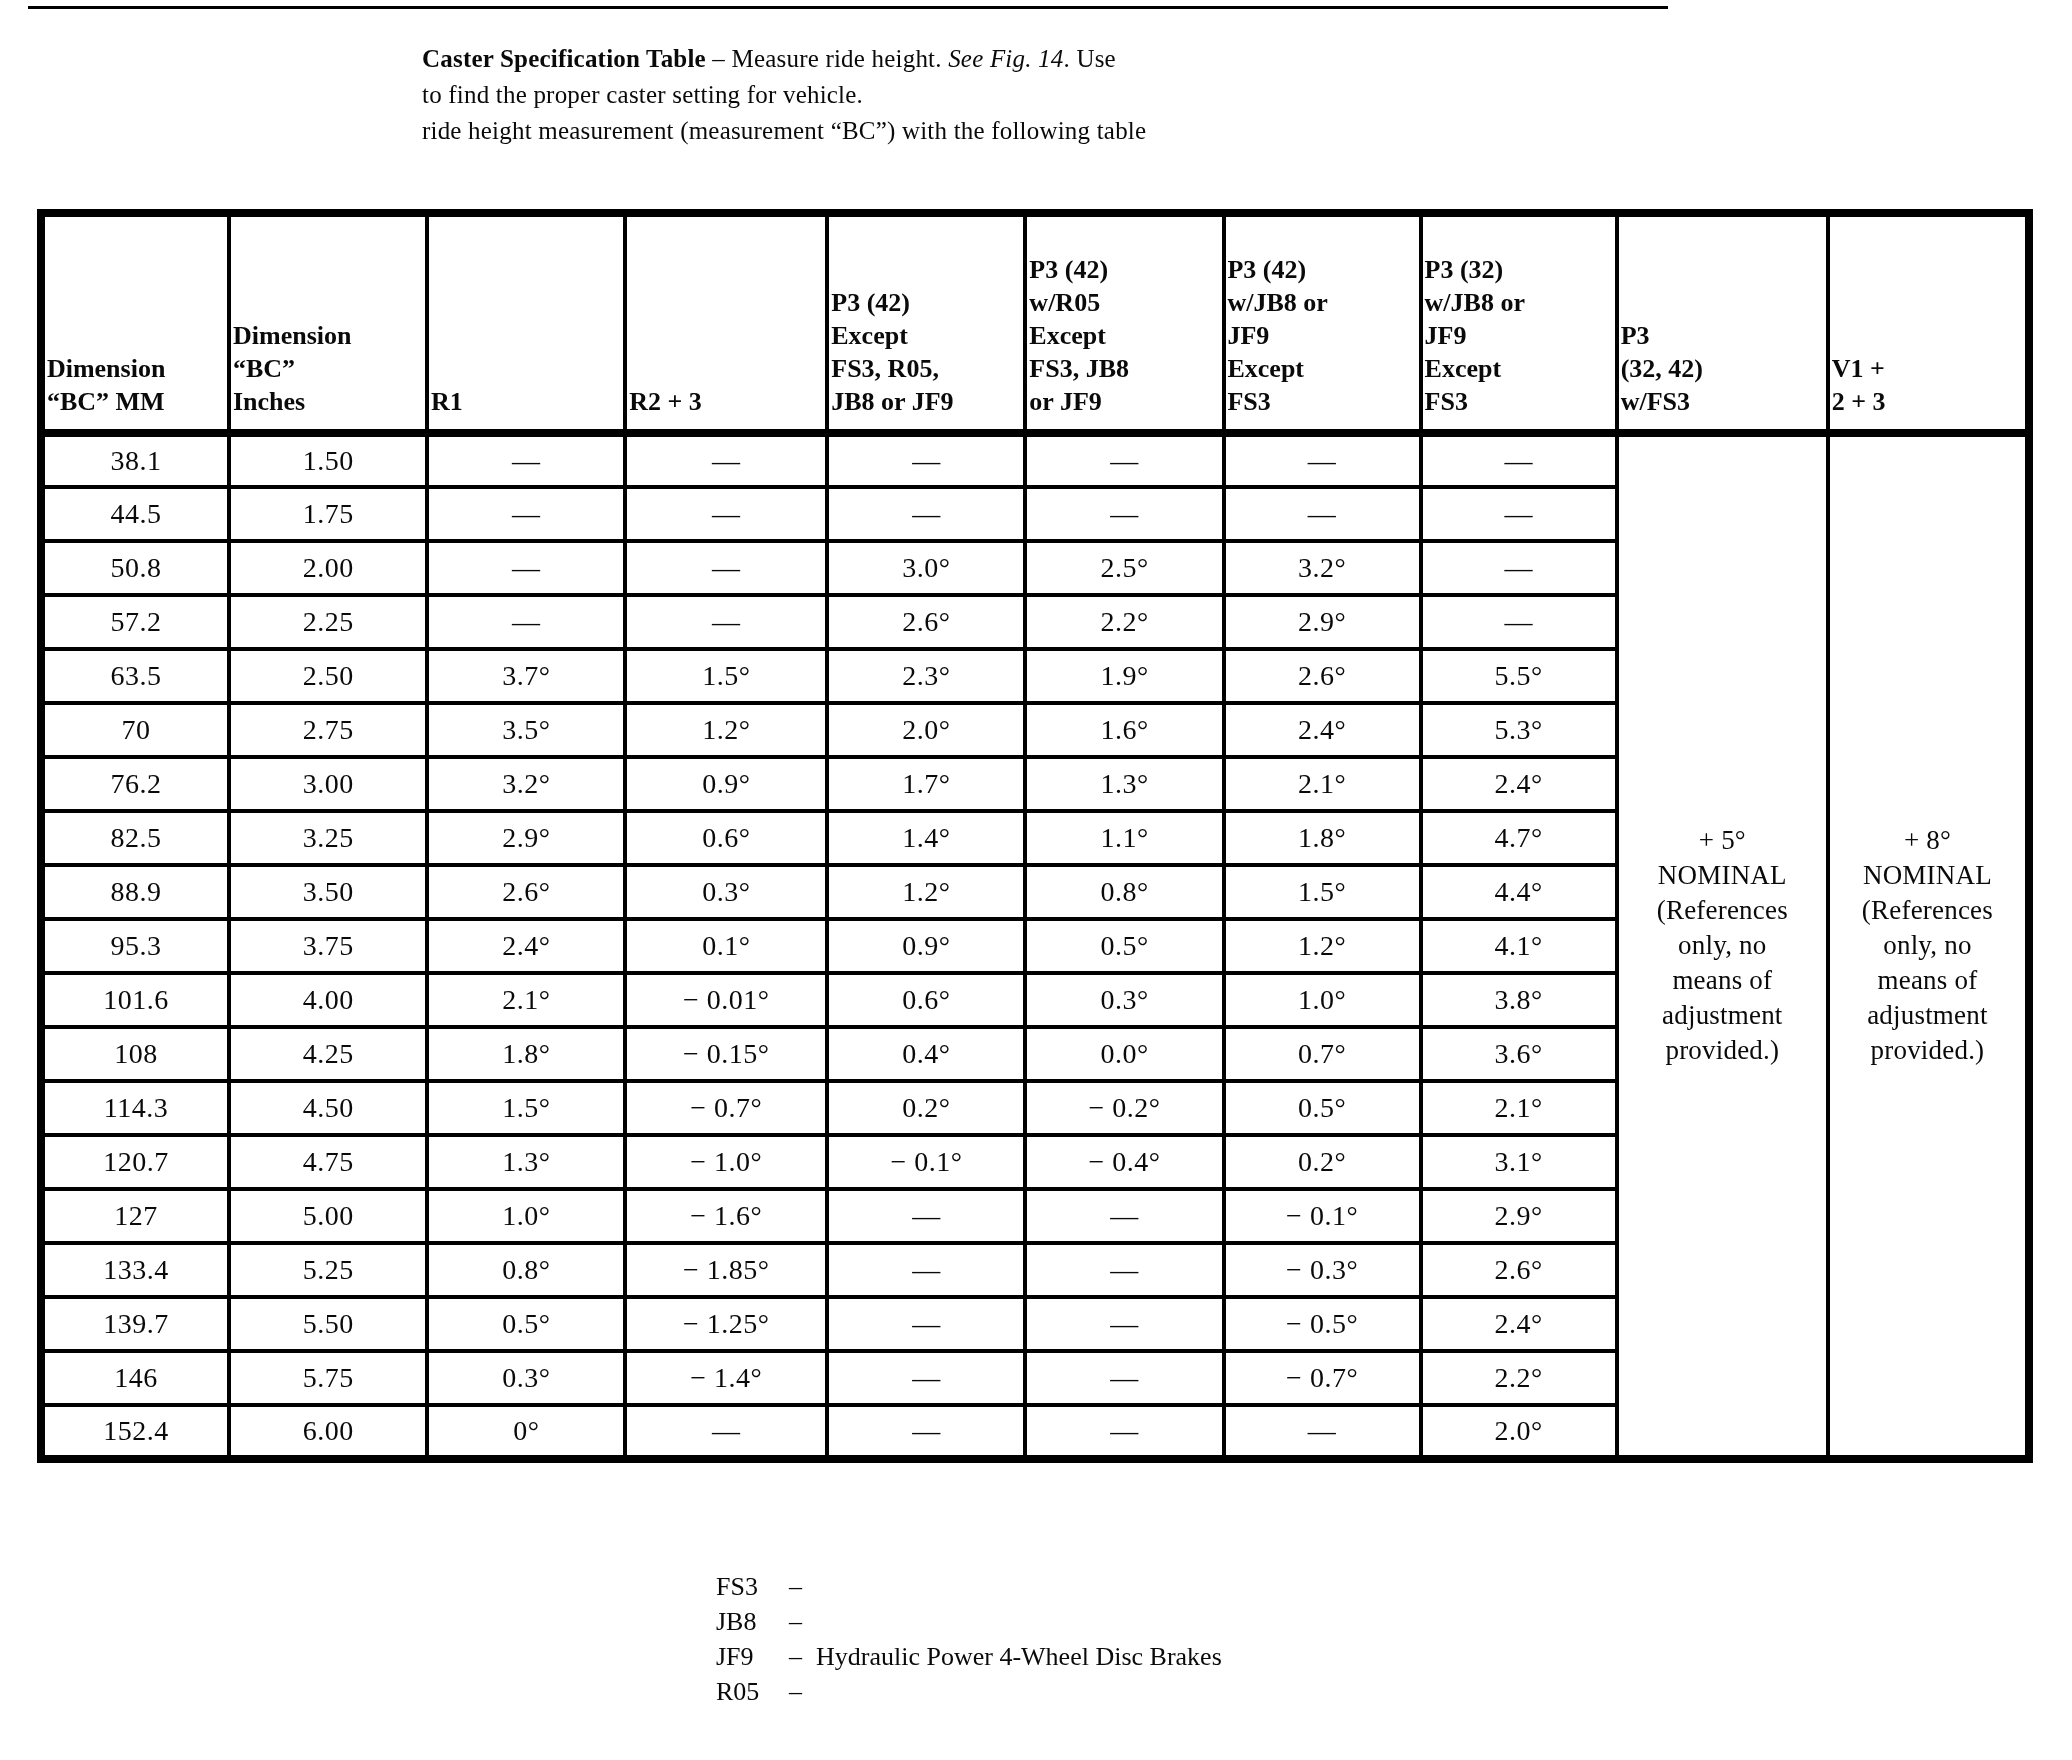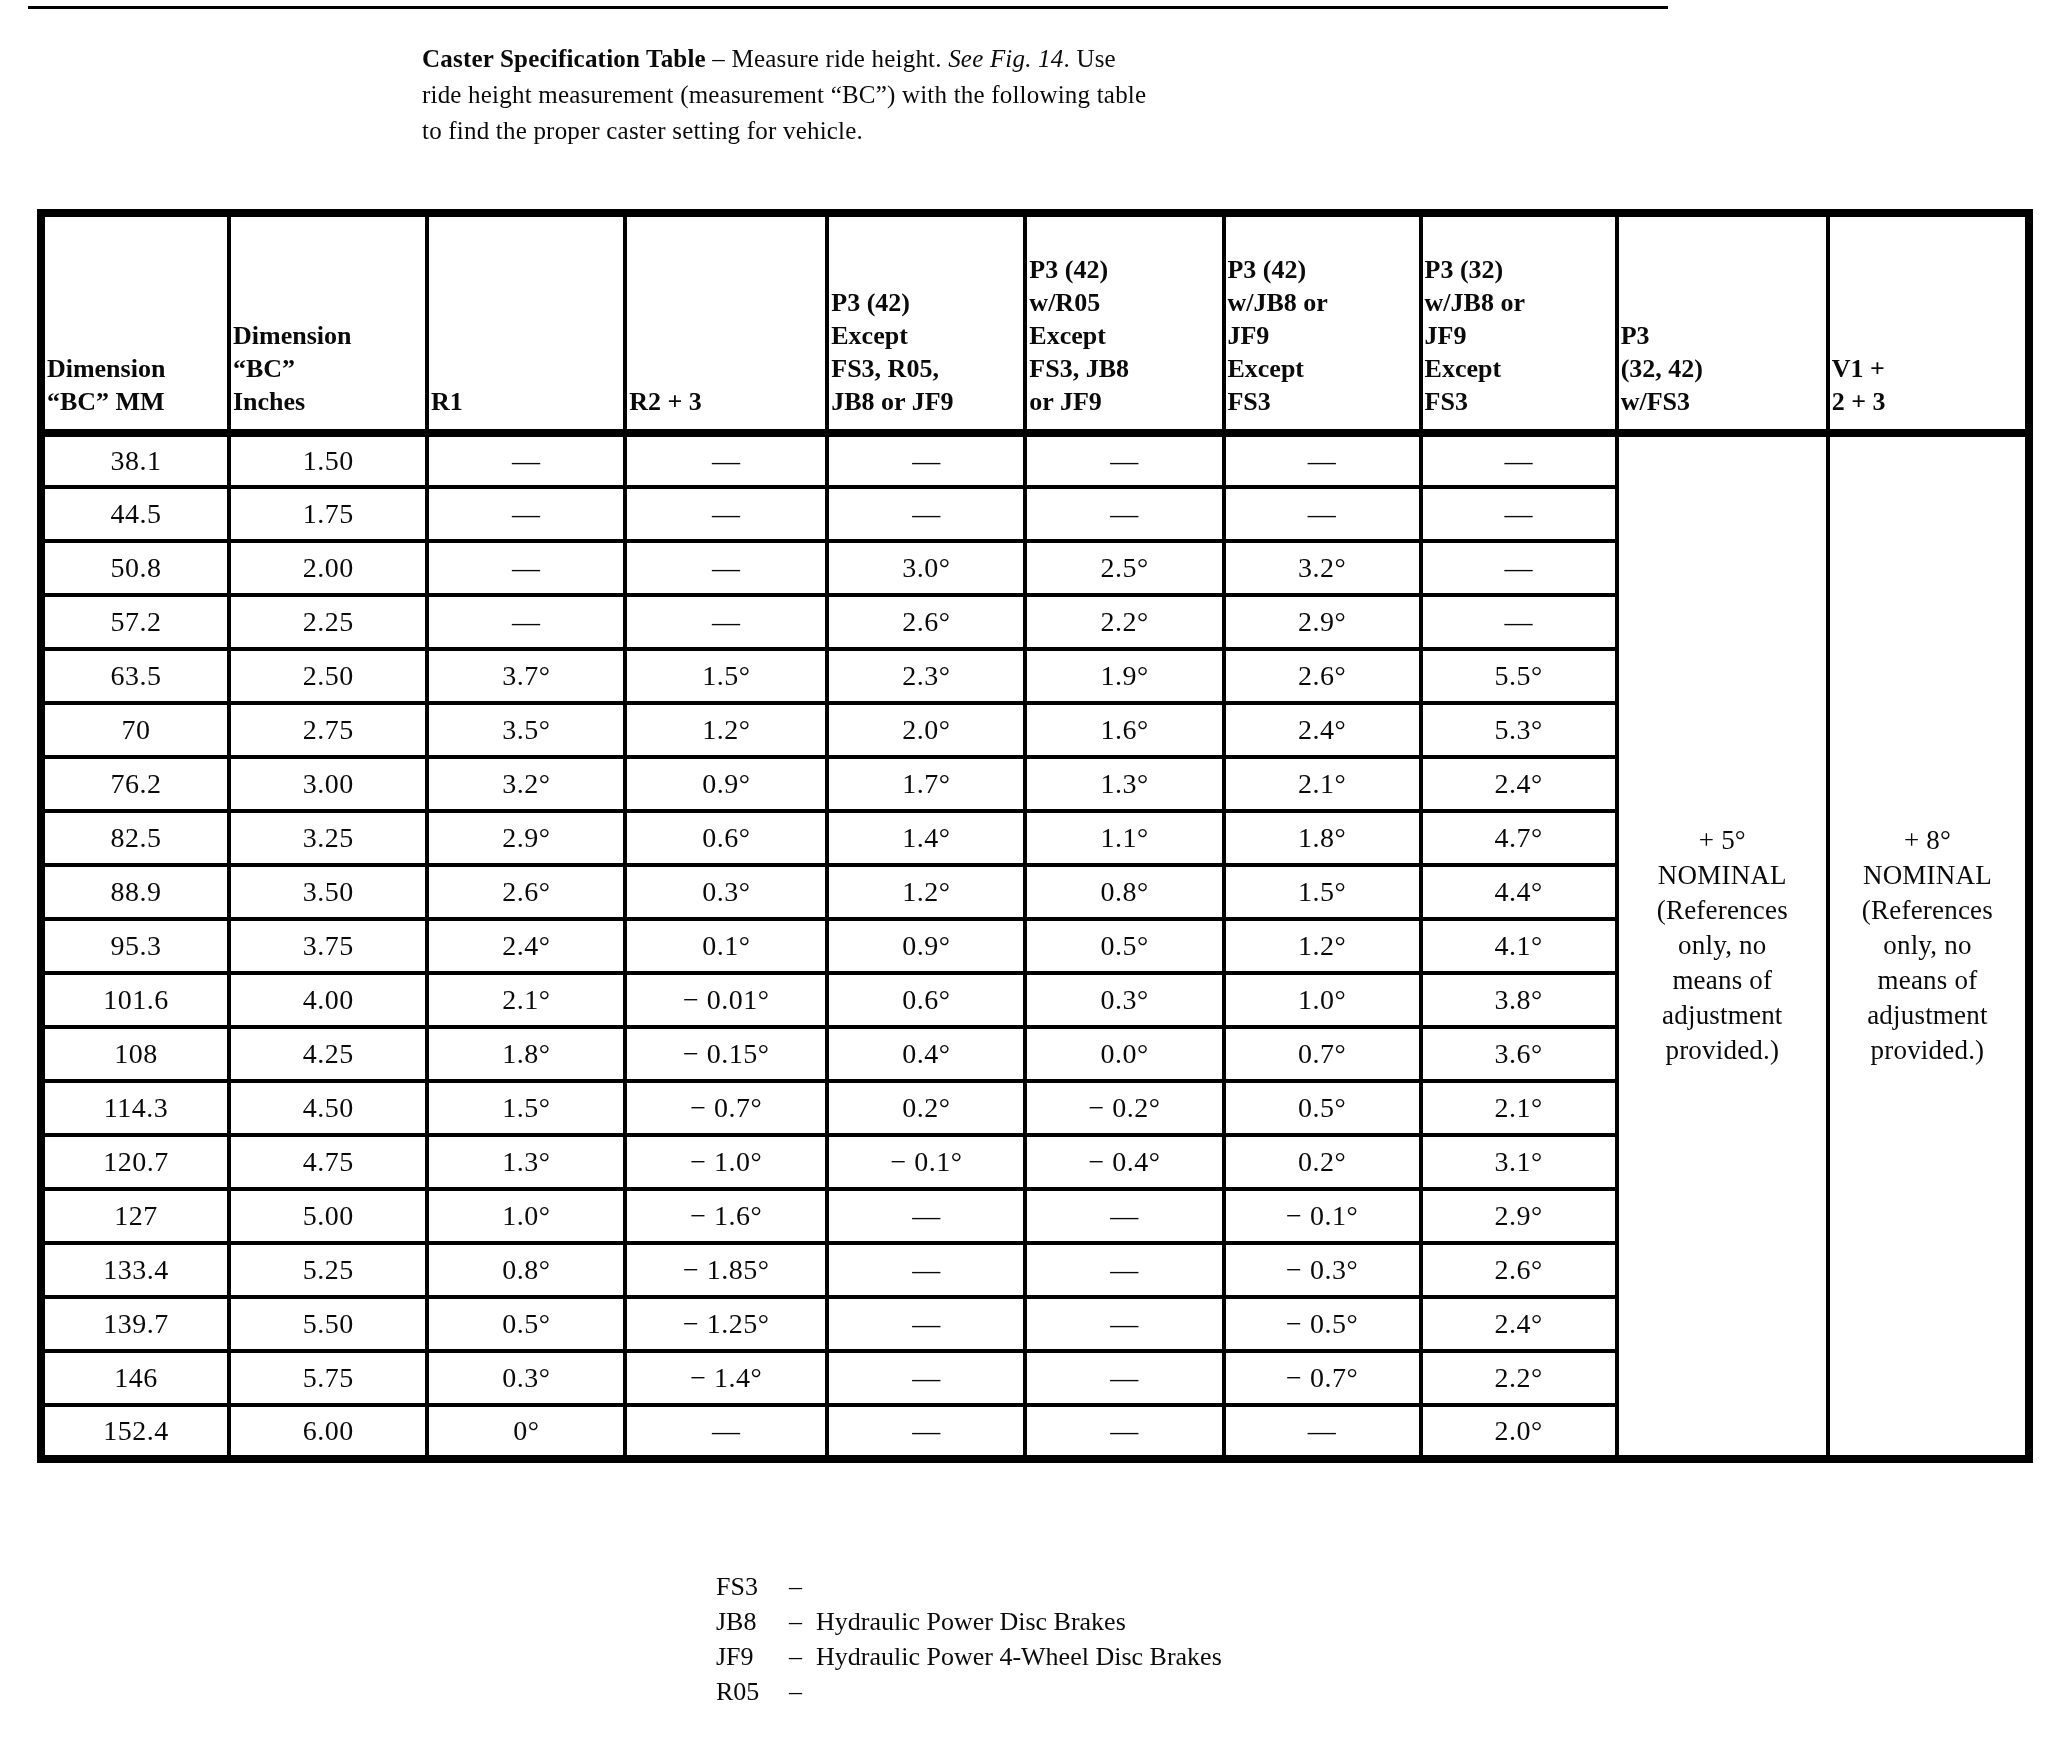--- a/index.html
+++ b/index.html
@@ -47,22 +47,22 @@
 </style>
 </head>
 <body>
 
 <div class="page">
 
   <div class="scan-line"></div>
 
   <div class="caption">
     <div><span class="b">Caster Specification Table</span><span> – Measure ride height. </span><span class="i">See Fig. 14</span><span>. Use</span></div>
+    <div>to find the proper caster setting for vehicle.</div>
     <div>ride height measurement (measurement “BC”) with the following table</div>
-    <div>to find the proper caster setting for vehicle.</div>
   </div>
 
   <table class="spec">
     <colgroup>
       <col style="width:188px">
         <col style="width:198px">
         <col style="width:198px">
       <col style="width:202px">
         <col style="width:198px">
         <col style="width:198px">
@@ -315,21 +315,20 @@
   </table>
 
   <div class="footnotes">
     <div class="fn-row">
       <span class="fn-code">FS3</span>
         <span class="fn-dash">–</span>
     </div>
     <div class="fn-row">
       <span class="fn-code">JB8</span>
         <span class="fn-dash">–</span>
-        <span class="fn-desc">Hydraulic Power Disc Brakes</span>
     </div>
     <div class="fn-row">
       <span class="fn-code">JF9</span>
         <span class="fn-dash">–</span>
         <span class="fn-desc">Hydraulic Power 4-Wheel Disc Brakes</span>
     </div>
     <div class="fn-row">
       <span class="fn-code">R05</span>
         <span class="fn-dash">–</span>
     </div>

